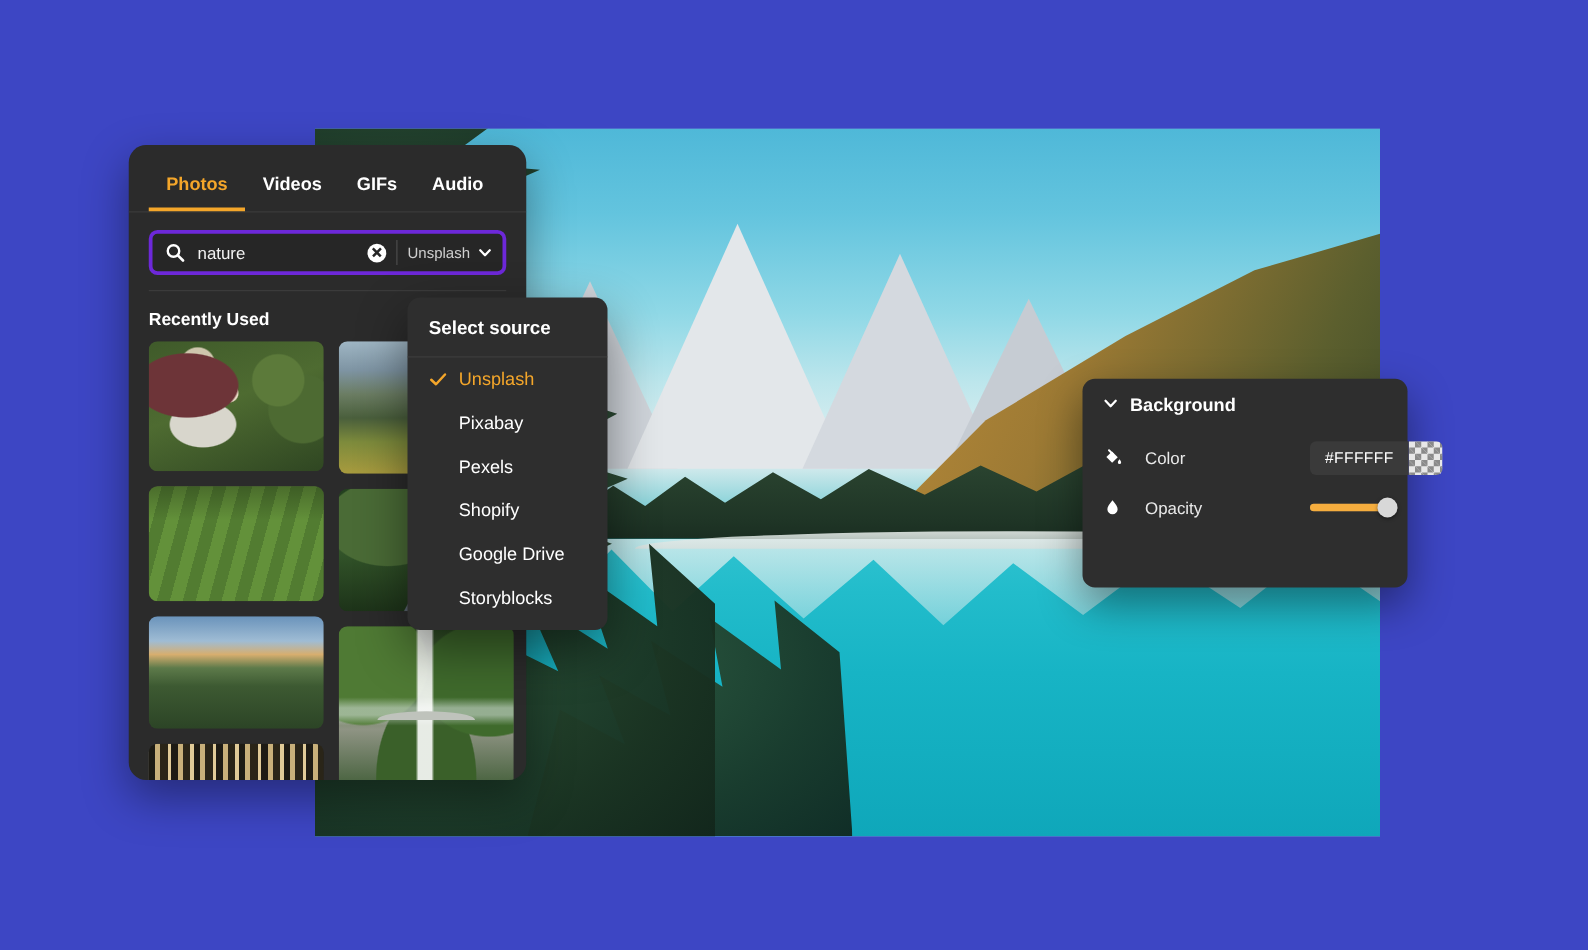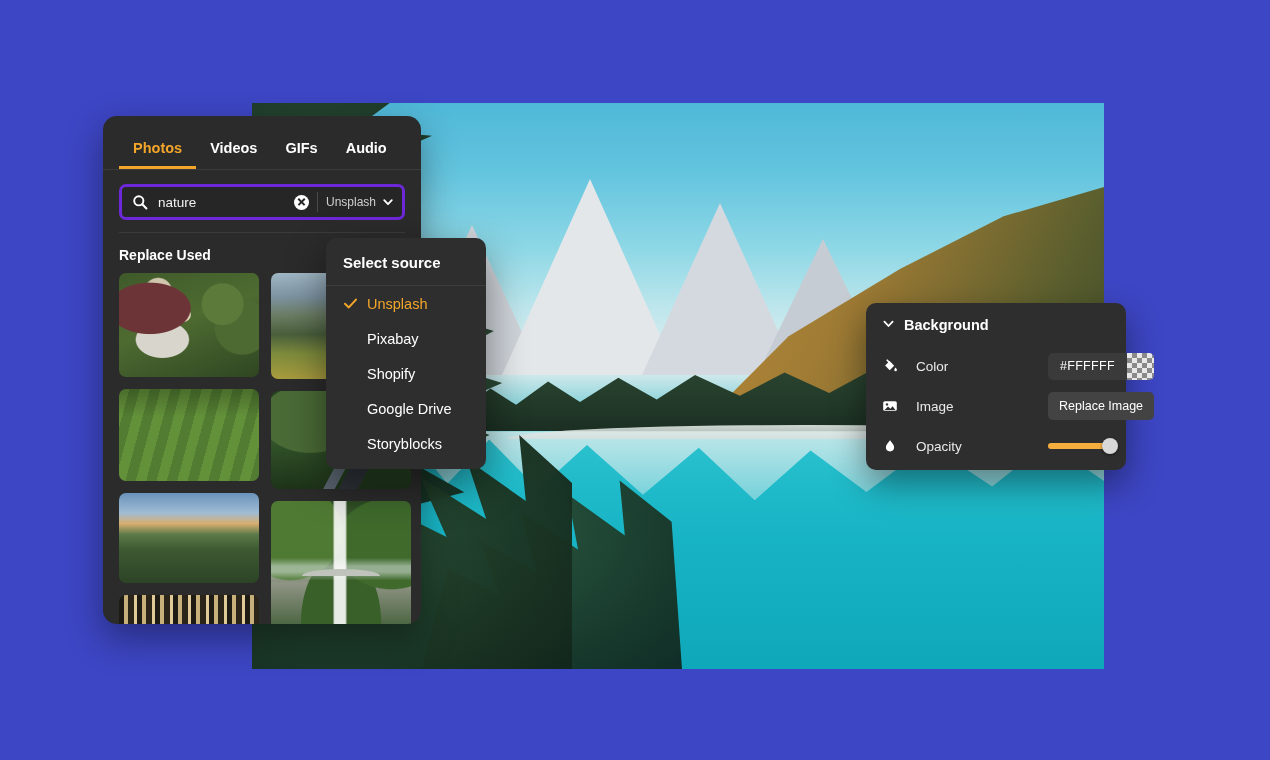--- a/index.html
+++ b/index.html
@@ -536,21 +536,21 @@
       <span class="chev">
         <svg width="12" height="12" viewBox="0 0 12 12">
           <polyline points="2.2,4.2 6,8.2 9.8,4.2" fill="none" stroke="#ffffff" stroke-width="1.8" stroke-linecap="round" stroke-linejoin="round"></polyline>
         </svg>
       </span>
     </div>
   </div>
 
   <div class="sec-divider"></div>
 
-  <div class="section-title">Replace Used</div>
+  <div class="section-title">Recently Used</div>
 
   <div class="thumb-grid">
     <div class="thumb-col">
       <div class="thumb t-gardeners"></div>
       <div class="thumb t-greenhills"></div>
       <div class="thumb t-valley"></div>
       <div class="thumb t-forest"></div>
     </div>
     <div class="thumb-col">
       <div class="thumb t-mountain"></div>
@@ -572,20 +572,24 @@
       </svg>
     </span>
     <span>Unsplash</span>
   </div>
 
   <div class="dd-item">
     <span class="dd-check"></span>
     <span>Pixabay</span>
   </div>
 
+  <div class="dd-item">
+    <span class="dd-check"></span>
+    <span>Pexels</span>
+  </div>
 
   <div class="dd-item">
     <span class="dd-check"></span>
     <span>Shopify</span>
   </div>
 
   <div class="dd-item">
     <span class="dd-check"></span>
     <span>Google Drive</span>
   </div>
@@ -615,31 +619,20 @@
         <path d="M13.6 9.4 c0.9 1.2 1.3 1.9 1.3 2.5 a1.3 1.3 0 0 1 -2.6 0 c0 -0.6 0.4 -1.3 1.3 -2.5 z" fill="#ffffff"></path>
       </svg>
     </span>
     <span class="lbl">Color</span>
     <span class="color-field">
       <span class="color-pill">#FFFFFF</span>
       <span class="swatch"></span>
     </span>
   </div>
 
-  <div class="bg-row">
-    <span class="ico">
-      <svg width="16" height="16" viewBox="0 0 16 16">
-        <rect x="1.2" y="3.2" width="13.6" height="9.6" rx="1.6" fill="#ffffff"></rect>
-        <circle cx="5" cy="6.4" r="1.2" fill="#2e2e2e"></circle>
-        <path d="M2.6 11.9 L6 8.6 L8.4 10.8 L10.6 8.2 L13.4 11.9 Z" fill="#2e2e2e"></path>
-      </svg>
-    </span>
-    <span class="lbl">Image</span>
-    <span class="replace-btn">Replace Image</span>
-  </div>
 
   <div class="bg-row">
     <span class="ico">
       <svg width="16" height="16" viewBox="0 0 16 16">
         <path d="M8 2.2 C10.6 5.5 12.1 7.3 12.1 9.3 a4.1 4.1 0 0 1 -8.2 0 C3.9 7.3 5.4 5.5 8 2.2 z" fill="#ffffff"></path>
       </svg>
     </span>
     <span class="lbl">Opacity</span>
     <span class="slider">
       <span class="slider-track"></span>

